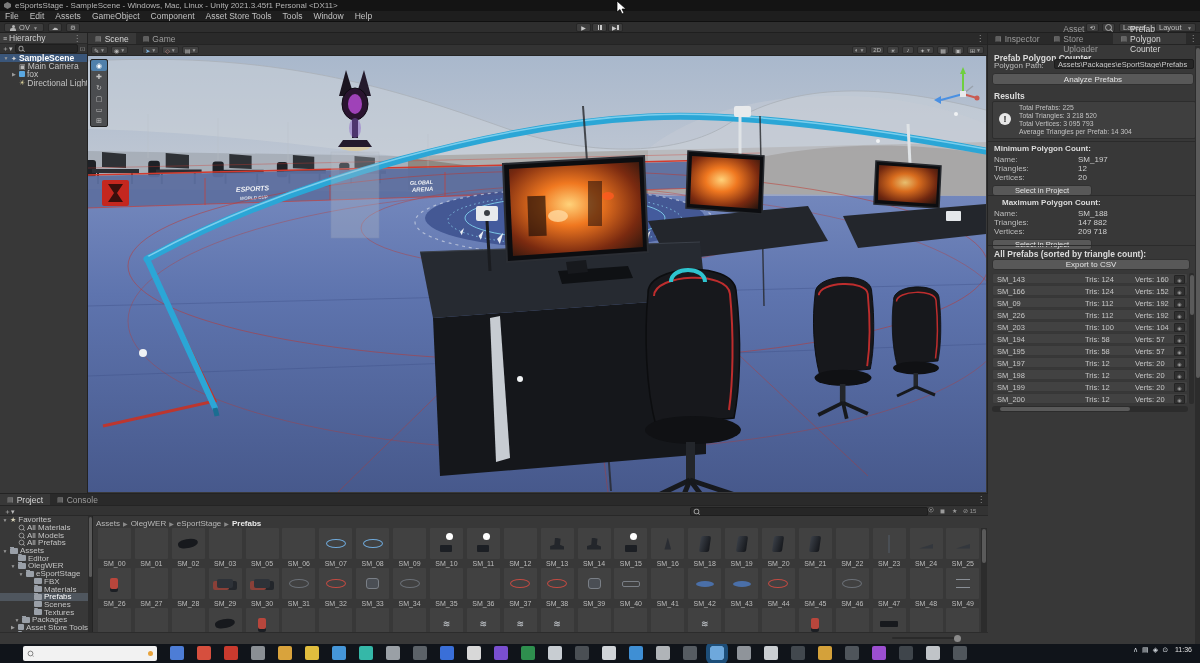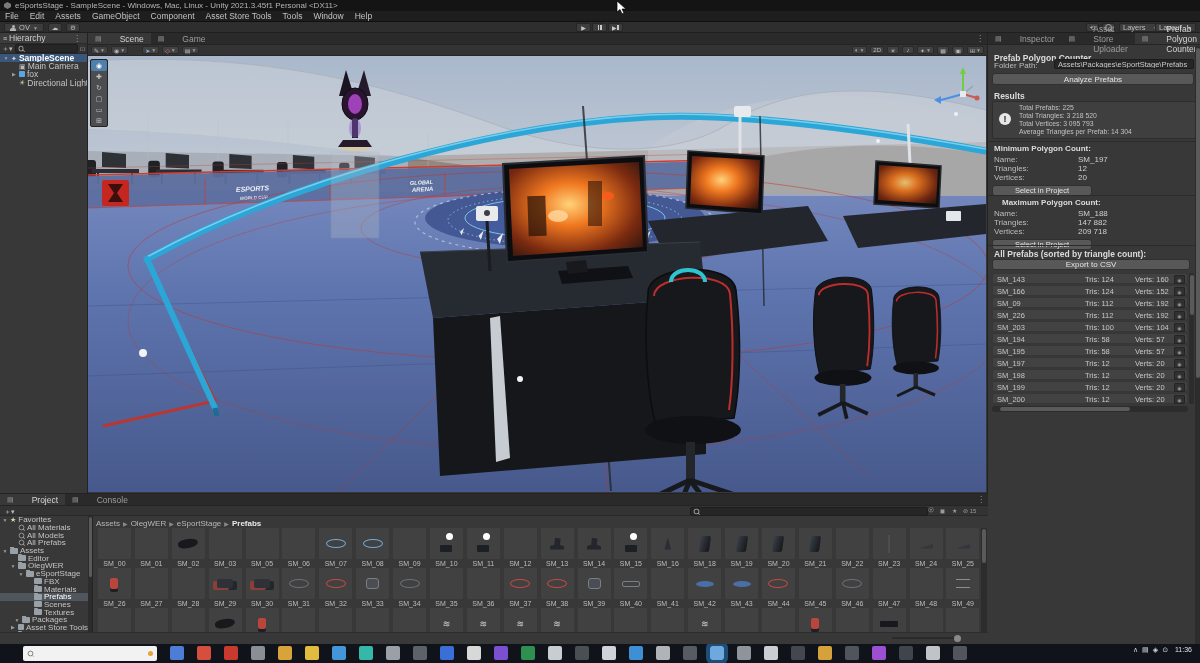--- a/index.html
+++ b/index.html
@@ -22,21 +22,21 @@
   .playglyph{color:#c9c9c9;font-size:6px;line-height:1;}
   .pbar{display:inline-block;width:1.5px;height:5px;background:#c9c9c9;margin:0 .5px;}
   .mag{display:inline-block;width:5px;height:5px;border:1px solid #aaa;border-radius:50%;position:relative;}
   .mag::after{content:"";position:absolute;width:3px;height:1px;background:#aaa;left:4px;top:5px;transform:rotate(45deg);}
   .person{display:inline-block;width:6px;height:6px;position:relative;}
   .person::before{content:"";position:absolute;left:1.5px;top:0;width:3px;height:3px;border-radius:50%;background:#b5b5b5;}
   .person::after{content:"";position:absolute;left:0;top:3.5px;width:6px;height:2.5px;border-radius:2px 2px 0 0;background:#b5b5b5;}
   
   .panel{background:#383838;}
   .tabstrip{display:flex;background:#2a2a2a;height:12px;align-items:stretch;border-bottom:1px solid #242424;box-sizing:border-box;}
-  .tab{display:flex;align-items:center;gap:18px;padding:0 7px;font-size:8.5px;color:#9c9c9c;background:#2a2a2a;}
+  .tab{display:flex;align-items:center;gap:3px;padding:0 7px;font-size:8.5px;color:#9c9c9c;background:#2a2a2a;}
   .tab.active{background:#383838;color:#d6d6d6;}
   .tabico{font-size:7px;color:#8d8d8d;}
   .kebab{margin-left:auto;color:#9a9a9a;font-size:8px;padding:0 3px;display:flex;align-items:center;}
   
   #hierarchy{left:0;top:33px;width:88px;height:460px;border-right:1px solid #232323;box-sizing:border-box;}
   .phead{height:11px;background:#3c3c3c;border-bottom:1px solid #2a2a2a;display:flex;align-items:center;
          font-size:8.5px;color:#cfcfcf;padding:0 3px;box-sizing:border-box;}
   .searchrow{height:10px;background:#333;display:flex;align-items:center;gap:2px;padding:0 2px;border-bottom:1px solid #282828;box-sizing:border-box;}
   .minifield{flex:1;height:7px;background:#262626;border:1px solid #1e1e1e;border-radius:2px;display:flex;align-items:center;padding:0 2px;gap:2px;}
   .minifield input{background:transparent;border:none;outline:none;width:100%;height:6px;font-size:7px;color:#ccc;padding:0;}
@@ -531,21 +531,21 @@
           <span class="tabico">▤</span>
           <span>Asset Store Uploader</span>
         </div>
         <div class="tab active">
           <span class="tabico">▤</span>
           <span>Prefab Polygon Counter</span>
         </div>
         <span class="kebab">⋮</span>
       </div>
     <div class="abs" style="left:6px;top:14px;"><span class="insp-h">Prefab Polygon Counter</span></div>
-    <div class="abs lbl" style="left:6px;top:28px;">Folder Path:</div>
+    <div class="abs lbl" style="left:6px;top:28px;">Polygon Path:</div>
     <div class="abs field" style="left:66px;top:26px;width:140px;height:10px;">
       <span>Assets\Packages\eSportStage\Prefabs</span>
     </div>
     <div class="abs ubtn" style="left:4px;top:40px;width:202px;height:12px;">Analyze Prefabs</div>
     <div class="abs insp-h" style="left:6px;top:58px;">Results</div>
     <div class="abs infobox" style="left:4px;top:68px;width:202px;height:36px;">
       <div class="abs bang" style="left:6px;top:11px;">!</div>
       <div class="abs" style="left:26px;top:2px;" id="summarylines">
           <div class="infoline">Total Prefabs: 225</div>
           <div class="infoline">Total Triangles: 3 218 520</div>

